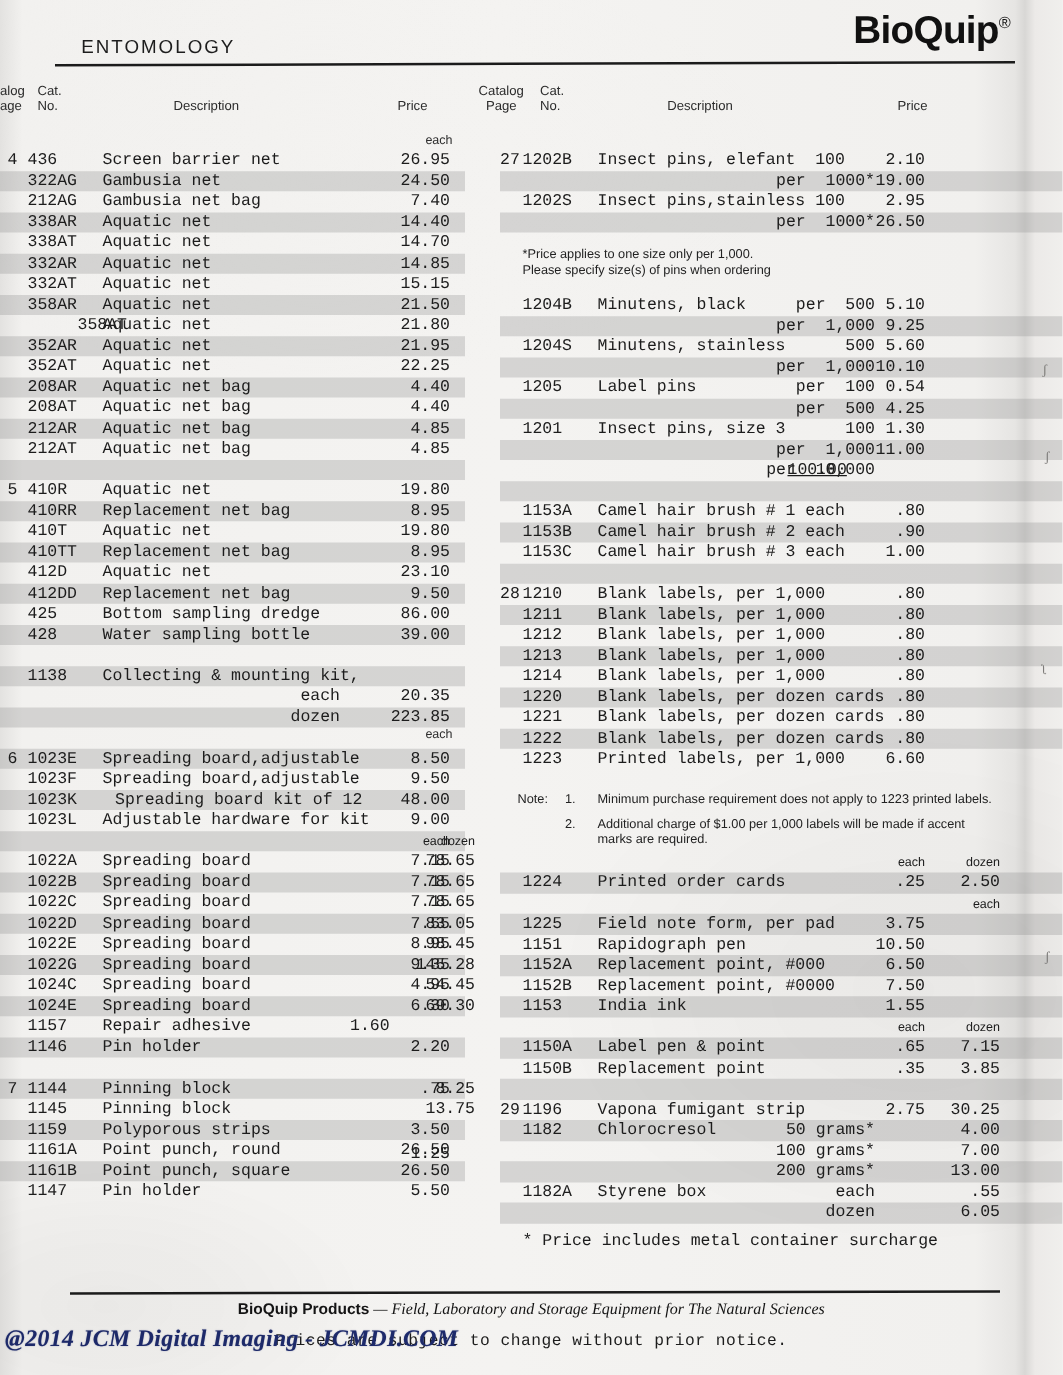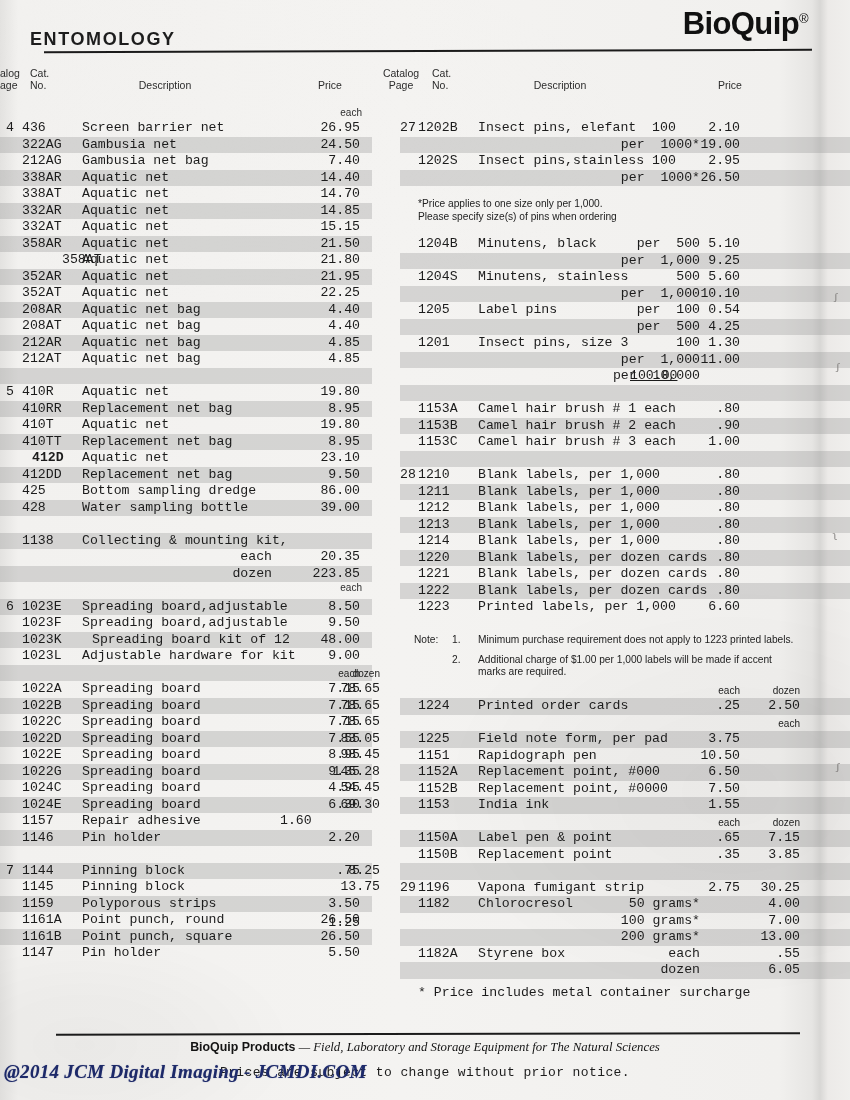--- a/index.html
+++ b/index.html
@@ -25,22 +25,22 @@
       radial-gradient(ellipse 420px 300px at 86% 72%, rgba(0,0,0,.035), rgba(0,0,0,0) 70%),
       radial-gradient(ellipse 300px 160px at 10% 95%, rgba(0,0,0,.04), rgba(0,0,0,0) 70%);
     mix-blend-mode:multiply;opacity:.85;
   }
   
   .edge-mark{position:absolute;color:#7d7b79;font-size:11px;font-family:"Liberation Serif",serif;}
 
   
   .hdr{position:absolute;left:0;right:0;top:0;height:60px;}
   .hdr-title{
-    position:absolute;left:30px;top:29px;
-    font-size:18px;letter-spacing:1.6px;color:#1d1d1d;font-weight:700;
+    position:absolute;left:65px;top:29px;
+    font-size:15px;letter-spacing:1.6px;color:#1d1d1d;font-weight:400;
     font-family:"Liberation Sans",sans-serif;
   }
   .brand{
     position:absolute;right:42px;top:6px;
     font-size:31px;font-weight:bold;color:#111;
     letter-spacing:-0.6px;font-family:"Liberation Sans",sans-serif;
   }
   .brand .reg{font-size:13px;vertical-align:super;font-weight:normal;}
   .hdr-rule{
     position:absolute;left:44px;right:38px;top:50px;height:2px;background:#1b1b1b;
@@ -215,21 +215,21 @@
         <span class="no" style="left: 22px;">410T</span>
         <span class="desc" style="left: 82px;">Aquatic net</span>
         <span class="p1" style="left: 280px; width: 80px; text-align: right;">19.80</span>
       </div>
       <div class="row z">
         <span class="no" style="left: 22px;">410TT</span>
         <span class="desc" style="left: 82px;">Replacement net bag</span>
         <span class="p1" style="left: 280px; width: 80px; text-align: right;">8.95</span>
       </div>
       <div class="row">
-        <span class="no" style="left: 32px; font-weight: bold;">412D</span>
+        <span class="no" style="left: 22px;">412D</span>
         <span class="desc" style="left: 82px;">Aquatic net</span>
         <span class="p1" style="left: 280px; width: 80px; text-align: right;">23.10</span>
       </div>
       <div class="row z">
         <span class="no" style="left: 22px;">412DD</span>
         <span class="desc" style="left: 82px;">Replacement net bag</span>
         <span class="p1" style="left: 280px; width: 80px; text-align: right;">9.50</span>
       </div>
       <div class="row">
         <span class="no" style="left: 22px;">425</span>

